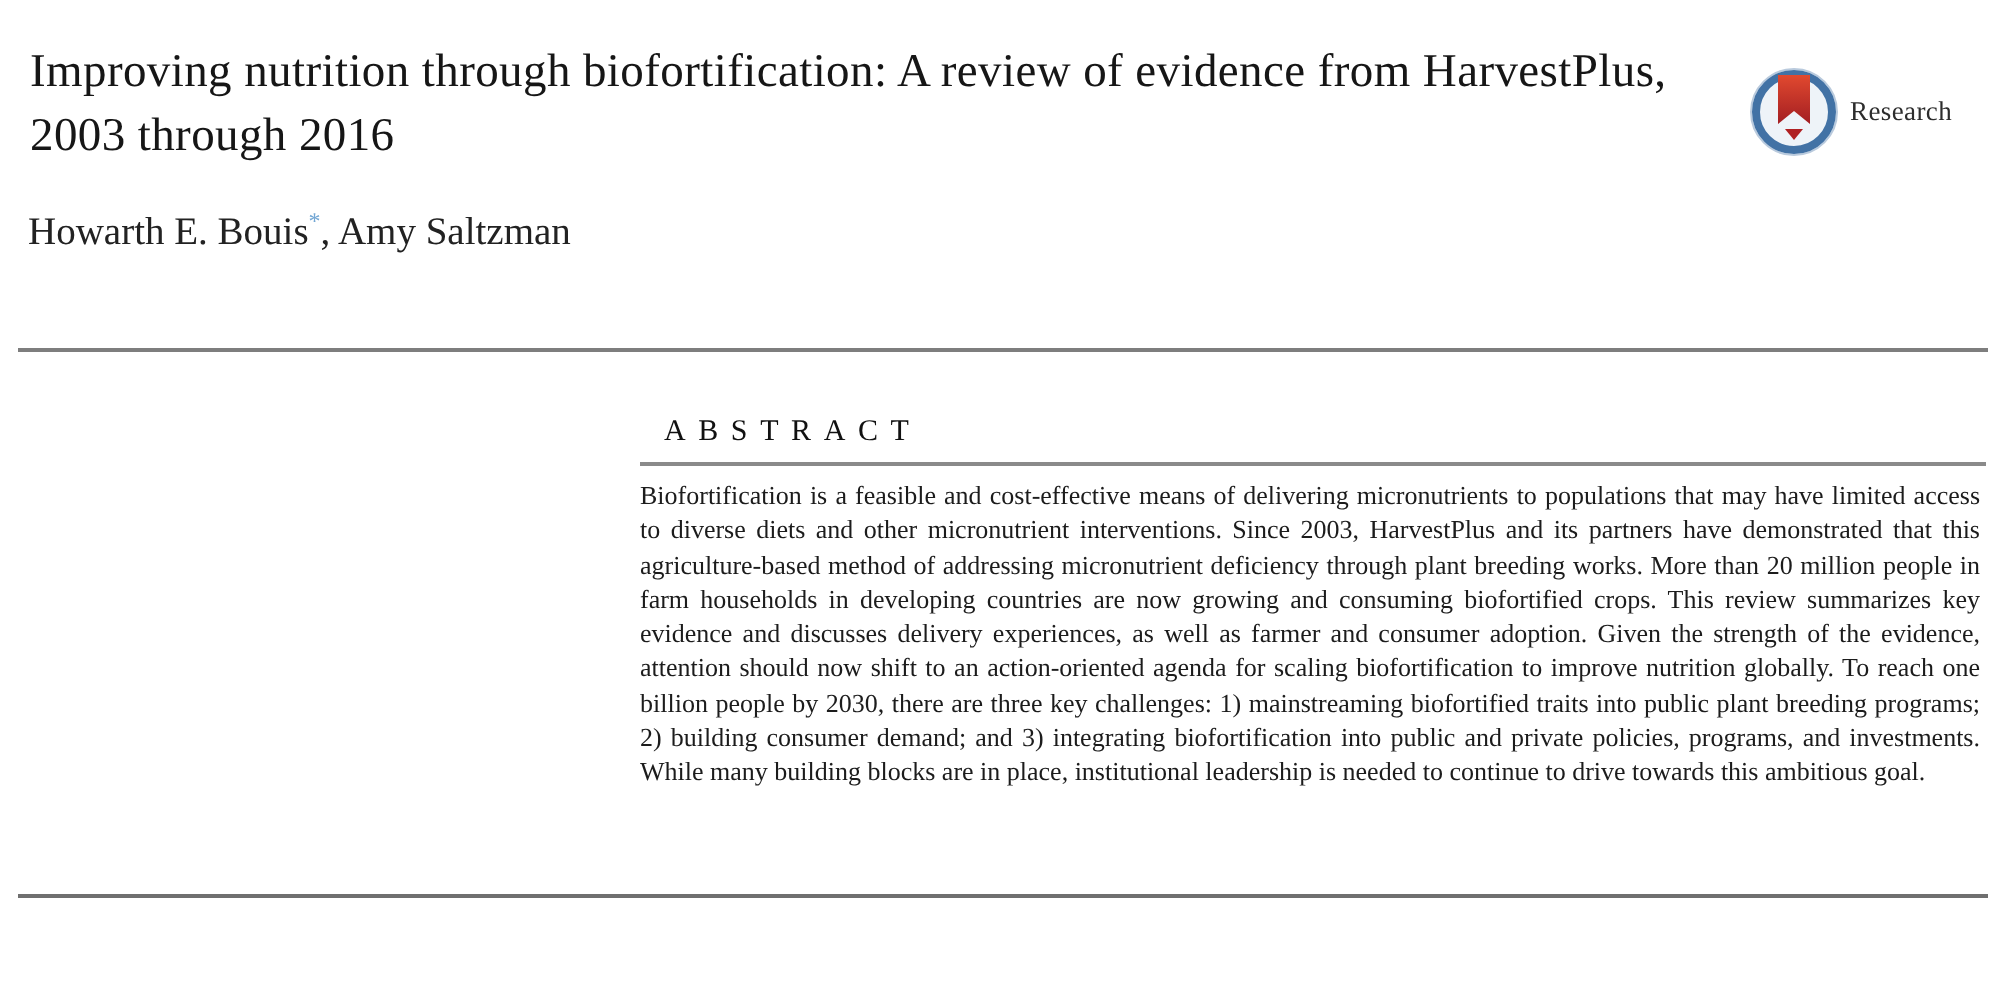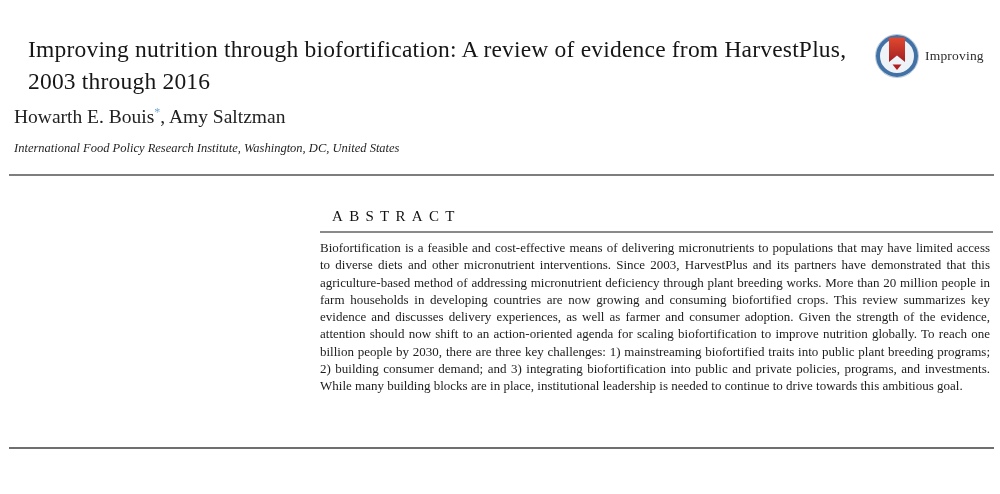--- a/index.html
+++ b/index.html
@@ -1,21 +1,21 @@
 <!DOCTYPE html>
 <html><head>
 <meta charset="utf-8">
 <style>
   html,body{margin:0;padding:0;background:#ffffff;}
   .page{
     position:relative;width:1000px;height:494px;background:#ffffff;
     font-family:"Liberation Serif",serif;color:#1a1a1a;overflow:hidden;
   }
   .title{
-    position:absolute;left:14px;top:20px;width:832px;margin:14px;
+    position:absolute;left:14px;top:20px;width:832px;margin:1px;
     font-size:23.5px;line-height:31.5px;font-weight:400;letter-spacing:0.2px;color:#161616;
   }
   .crossmark{
     position:absolute;left:874px;top:33px;display:flex;align-items:center;gap:5px;cursor:pointer;
   }
   .crossmark-label{
     font-size:13.5px;color:#2d2d2d;font-family:"Liberation Serif",serif;letter-spacing:0.2px;
   }
   .authors{
     position:absolute;left:14px;top:106px;font-size:19.5px;color:#222222;
@@ -52,26 +52,25 @@
         <linearGradient id="ribbonGrad" x1="0" y1="0" x2="0" y2="1">
           <stop offset="0" stop-color="#e1492f"></stop>
           <stop offset="1" stop-color="#a31e22"></stop>
         </linearGradient>
       </defs>
       <circle cx="23" cy="23" r="21.5" fill="#ffffff" stroke-width="1" stroke="#b9cadd"></circle>
       <circle cx="23" cy="23" r="19" stroke="#4272a5" stroke-width="4" fill="#eef3f8"></circle>
       <path d="M15 4.5 L31 4.5 L31 29 L23 22.5 L15 29 Z" fill="url(#ribbonGrad)"></path>
       <path d="M18.5 31.5 L27.5 31.5 L23 37 Z" fill="#b02022"></path>
     </svg>
-    <span class="crossmark-label">Improving</span>
+    <span class="crossmark-label">Research</span>
   </div>
 
   <div class="authors"><span>Howarth E. Bouis</span><sup>*</sup><span>, Amy Saltzman</span></div>
 
-  <div class="affiliation">International Food Policy Research Institute, Washington, DC, United States</div>
 
   <hr class="rule rule-top">
 
   <h2 class="abstract-heading">ABSTRACT</h2>
 
   <hr class="rule rule-abstract">
 
   <p class="abstract-text">Biofortification is a feasible and cost-effective means of delivering micronutrients to populations that may have limited access to diverse diets and other micronutrient interventions. Since 2003, HarvestPlus and its partners have demonstrated that this agriculture-based method of addressing micronutrient deficiency through plant breeding works. More than 20 million people in farm households in developing countries are now growing and consuming biofortified crops. This review summarizes key evidence and discusses delivery experiences, as well as farmer and consumer adoption. Given the strength of the evidence, attention should now shift to an action-oriented agenda for scaling biofortification to improve nutrition globally. To reach one billion people by 2030, there are three key challenges: 1) mainstreaming biofortified traits into public plant breeding programs; 2) building consumer demand; and 3) integrating biofortification into public and private policies, programs, and investments. While many building blocks are in place, institutional leadership is needed to continue to drive towards this ambitious goal.</p>
 
   <hr class="rule rule-bottom">

